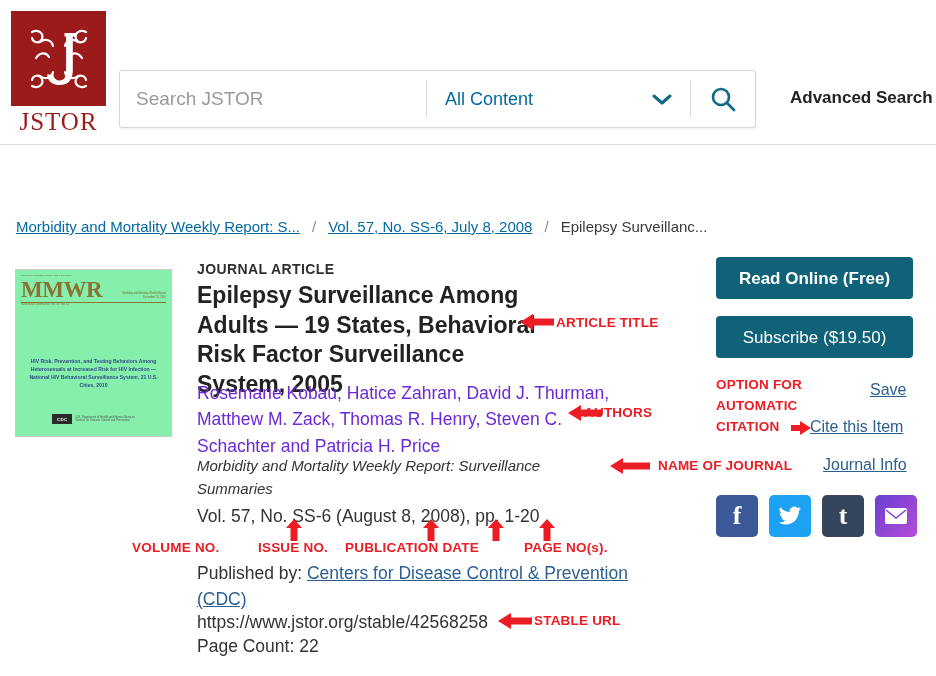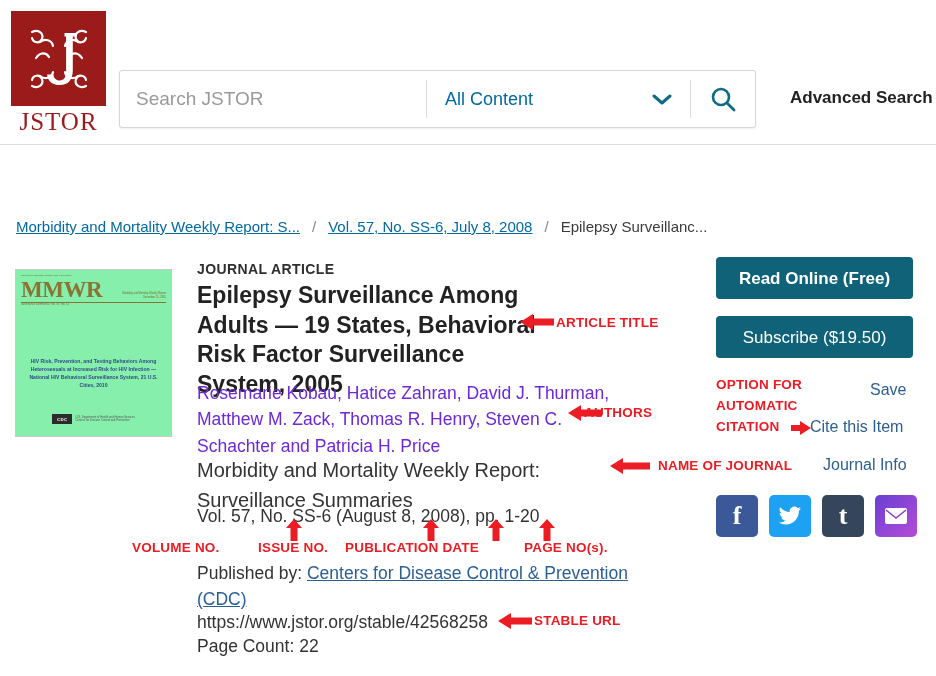--- a/index.html
+++ b/index.html
@@ -107,21 +107,21 @@
   .title {
     position:absolute; left:197px; top:281px; width:350px;
     font-size:23px; font-weight:bold; color:#222; line-height:1.29;
   }
   .authors {
     position:absolute; left:197px; top:380px; width:420px;
     font-size:17.5px; color:#6d28d9; line-height:1.50;
   }
   .journal-name {
     position:absolute; left:197px; top:455px; width:420px;
-    font-size:20px; color:#333; line-height:1.50;
+    font-size:15px; font-style:italic; color:#333; line-height:1.50;
   }
   .citation {
     position:absolute; left:197px; top:506px;
     font-size:17.5px; color:#333; white-space:nowrap;
   }
   .published {
     position:absolute; left:197px; top:561px; width:440px;
     font-size:17.5px; color:#333; line-height:1.48;
   }
   .published a { color:#2b5f92; text-decoration:underline; cursor:pointer; }
@@ -139,21 +139,21 @@
     position:absolute; left:716px; width:197px; height:42px;
     background:#0f6277; color:#fff; border:none; border-radius:4px;
     font-family:"Liberation Sans", sans-serif; font-size:17px;
     cursor:pointer; text-align:center; line-height:42px;
   }
   .btn-read { top:257px;font-weight:bold; }
   .btn-subscribe { top:316px; }
 
   .side-link {
     position:absolute; font-size:16px; color:#2b5f92;
-    cursor:pointer; white-space:nowrap;
+    text-decoration:underline; cursor:pointer; white-space:nowrap;
   }
   .link-save { left:870px; top:381px; }
   .link-cite { left:810px; top:418px; }
   .link-journal-info { left:823px; top:456px; }
 
   .social-row { position:absolute; left:716px; top:495px; display:flex; gap:11px; }
   .social {
     width:42px; height:42px; border-radius:5px;
     display:flex; align-items:center; justify-content:center; cursor:pointer;
   }

